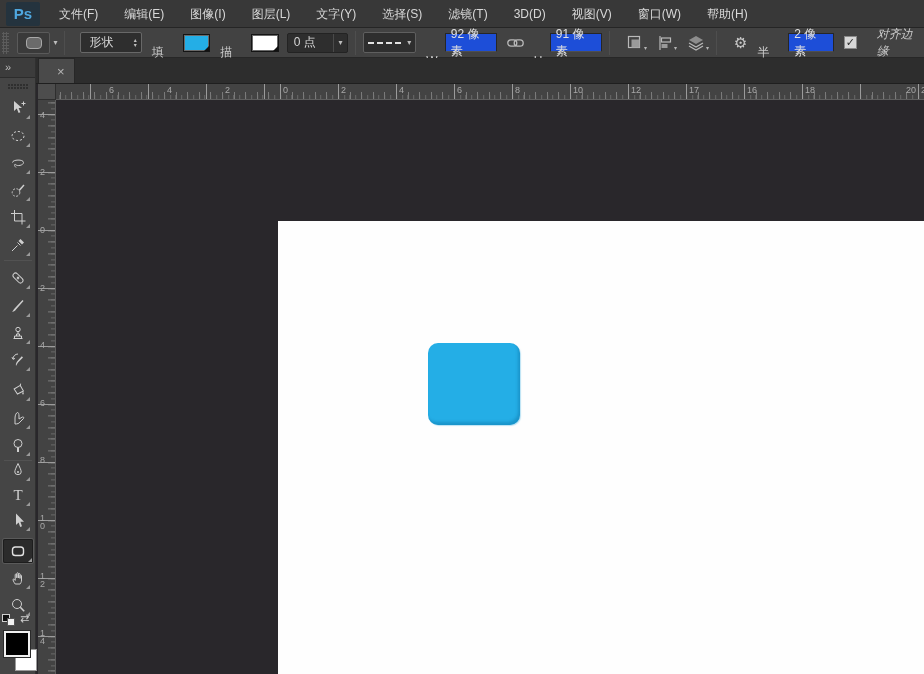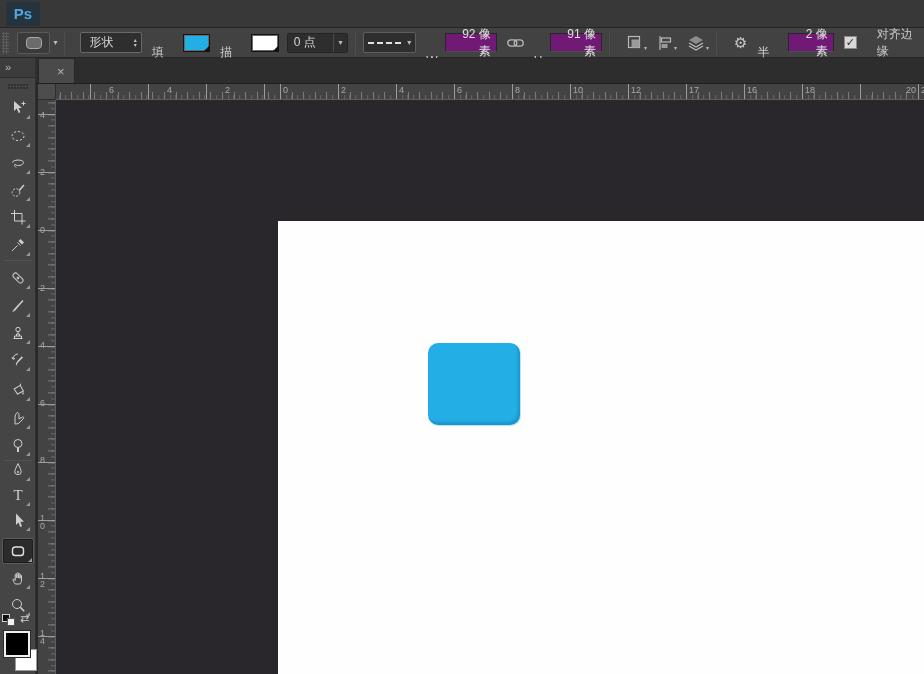--- a/index.html
+++ b/index.html
@@ -36,29 +36,29 @@
   .swatch .corner { position:absolute; right:0; bottom:0; width:0; height:0;
     border-left:5px solid transparent; border-bottom:5px solid #111; }
   .stroke-width-box { width:62px; height:20px; margin-left:8px; background:#2e2e2e; border:1px solid #232323;
     border-radius:2px; display:flex; align-items:center; }
   .stroke-width-box .val { padding-left:6px; flex:1; color:#d6d6d6; }
   .stroke-width-box .btn { width:14px; height:100%; border-left:1px solid #4a4a4a; display:flex;
     align-items:center; justify-content:center; font-size:8px; color:#bdbdbd; }
   .dash-box { width:54px; height:21px; background:#2e2e2e; border:1px solid #5f5f5f; border-radius:2px;
     display:flex; align-items:center; padding:0 4px; }
   .dash-line { flex:1; border-top:2px dashed #e3e3e3; margin-right:3px; }
-  .field { height:19px; background:#701a75; border:1px solid #262626; border-bottom-color:#4f4f4f;
-    color:#e0e0e0; display:flex; align-items:center; padding:0 5px; margin-left:4px;text-align:right; }
+  .field { height:19px; background:#1d4ed8; border:1px solid #262626; border-bottom-color:#4f4f4f;
+    color:#e0e0e0; display:flex; align-items:center; padding:0 5px; margin-left:4px; }
   .icon-btn { display:flex; align-items:flex-end; margin-left:10px; color:#c9c9c9; }
   .icon-btn svg { display:block; }
   .tiny-dd { font-size:6px; color:#b5b5b5; margin-left:1px; }
   .gear { font-size:15px; color:#c9c9c9; margin-left:10px; }
   .checkbox { width:13px; height:13px; background:#d8d8d8; border:1px solid #8a8a8a; margin-left:10px;
     display:flex; align-items:center; justify-content:center; font-size:11px; color:#2e2e2e; font-weight:bold; }
-  .cb-label { margin-left:20px; color:#cccccc; }
+  .cb-label { margin-left:20px; color:#cccccc;font-style:italic; }
   
   .tabbar { position:absolute; left:36px; top:58px; right:0; height:26px; background:#2d2d2d;
     border-bottom:1px solid #1f1f1f; display:flex; align-items:flex-end; }
   .doc-tab { height:25px; margin-left:2px; background:#4a4a4a; border:1px solid #272727; border-bottom:none;
     display:flex; align-items:center; padding:0 9px; color:#d6d6d6; white-space:nowrap; }
   .tab-close { margin-left:9px; color:#b5b5b5; font-size:13px; line-height:1; }
   
   .toolbar { position:absolute; left:0; top:58px; width:36px; bottom:0; background:#454545;
     border-right:1px solid #303030; }
   .tb-header { height:20px; color:#bdbdbd; font-size:11px; padding:3px 0 0 5px; background:#3c3c3c;
@@ -110,20 +110,33 @@
   .pasteboard { position:absolute; left:56px; top:100px; right:0; bottom:0; background:#29272b; }
   .canvas { position:absolute; left:222px; top:121px; right:0; bottom:0; background:#fefefe; }
   .shape { position:absolute; left:150px; top:122px; border-radius:10px;
     box-shadow:inset -2px -3px 3px rgba(0,90,140,0.30), 1px 1px 1px rgba(120,200,235,0.5); }
 </style>
 </head>
 <body>
 
 <div class="menubar">
   <div class="ps-logo">Ps</div>
+  <div id="menu-items" style="display:flex;">
+      <span class="menu-item">文件(F)</span>
+      <span class="menu-item">编辑(E)</span>
+      <span class="menu-item">图像(I)</span>
+      <span class="menu-item">图层(L)</span>
+      <span class="menu-item">文字(Y)</span>
+      <span class="menu-item">选择(S)</span>
+      <span class="menu-item">滤镜(T)</span>
+      <span class="menu-item">3D(D)</span>
+      <span class="menu-item">视图(V)</span>
+      <span class="menu-item">窗口(W)</span>
+      <span class="menu-item">帮助(H)</span>
+    </div>
 </div>
 
 <div class="optionsbar">
   <div class="grip-v"></div>
   <div class="preset-box">
     <div class="preset-glyph"></div>
   </div>
   <span class="dd-arrow">▾</span>
   <div class="ob-sep"></div>
   <div class="mode-select">

